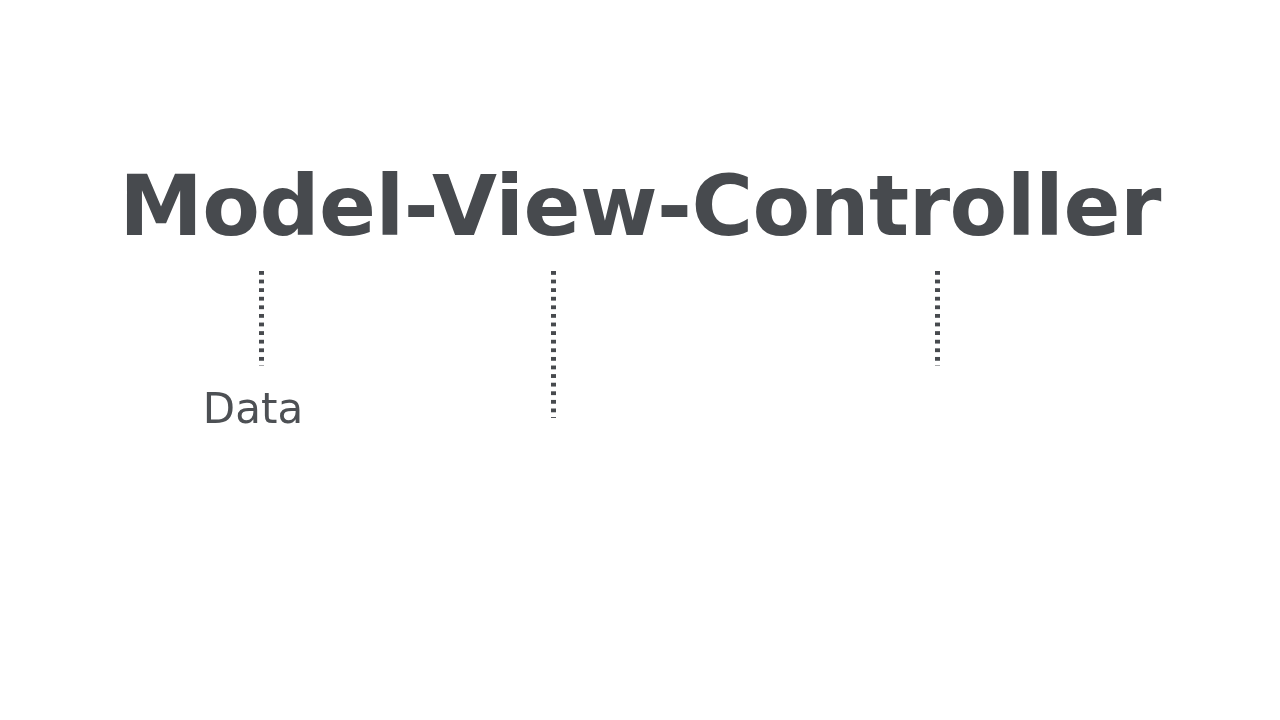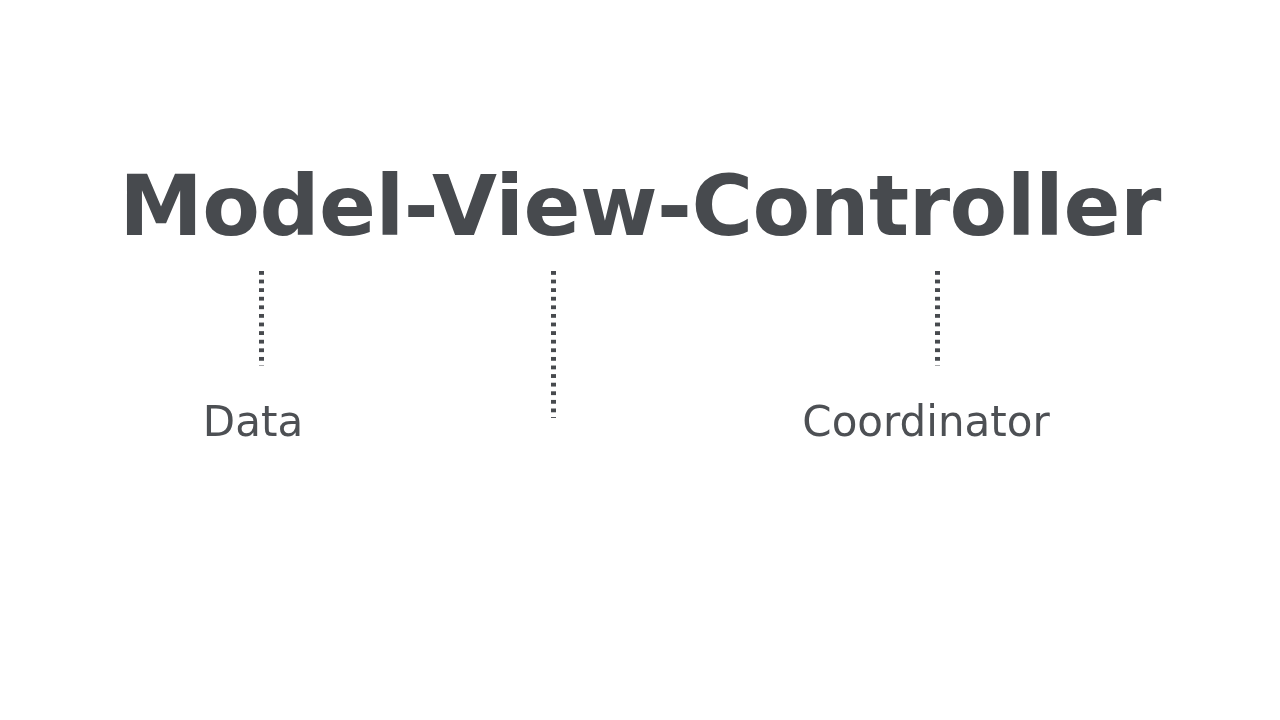--- a/index.html
+++ b/index.html
@@ -64,21 +64,20 @@
   .callout {
     position: absolute;
     font-family: "DejaVu Sans", "Liberation Sans", sans-serif;
     font-size: 42px;
     font-weight: 400;
     color: #4d5054;
     line-height: 1.0;
     white-space: nowrap;
     text-align: center;
     transform: translateX(-50%);
-    margin-top: 13px;
   }
 
   .callout-data       { left: 253px; top: 388px; }
   .callout-ui         { left: 546px; top: 440px; }
   .callout-coordinator{ left: 926px; top: 388px; }
 </style>
 </head>
 <body>
 
 <div class="slide">
@@ -89,15 +88,14 @@
 
   <div class="connector connector-model"></div>
 
   <div class="connector connector-view"></div>
 
   <div class="connector connector-controller"></div>
 
   <div class="callout callout-data">Data</div>
 
 
-  <div class="callout callout-coordinator">Coordinator</div>
 
 </div>
 
 </body></html>

